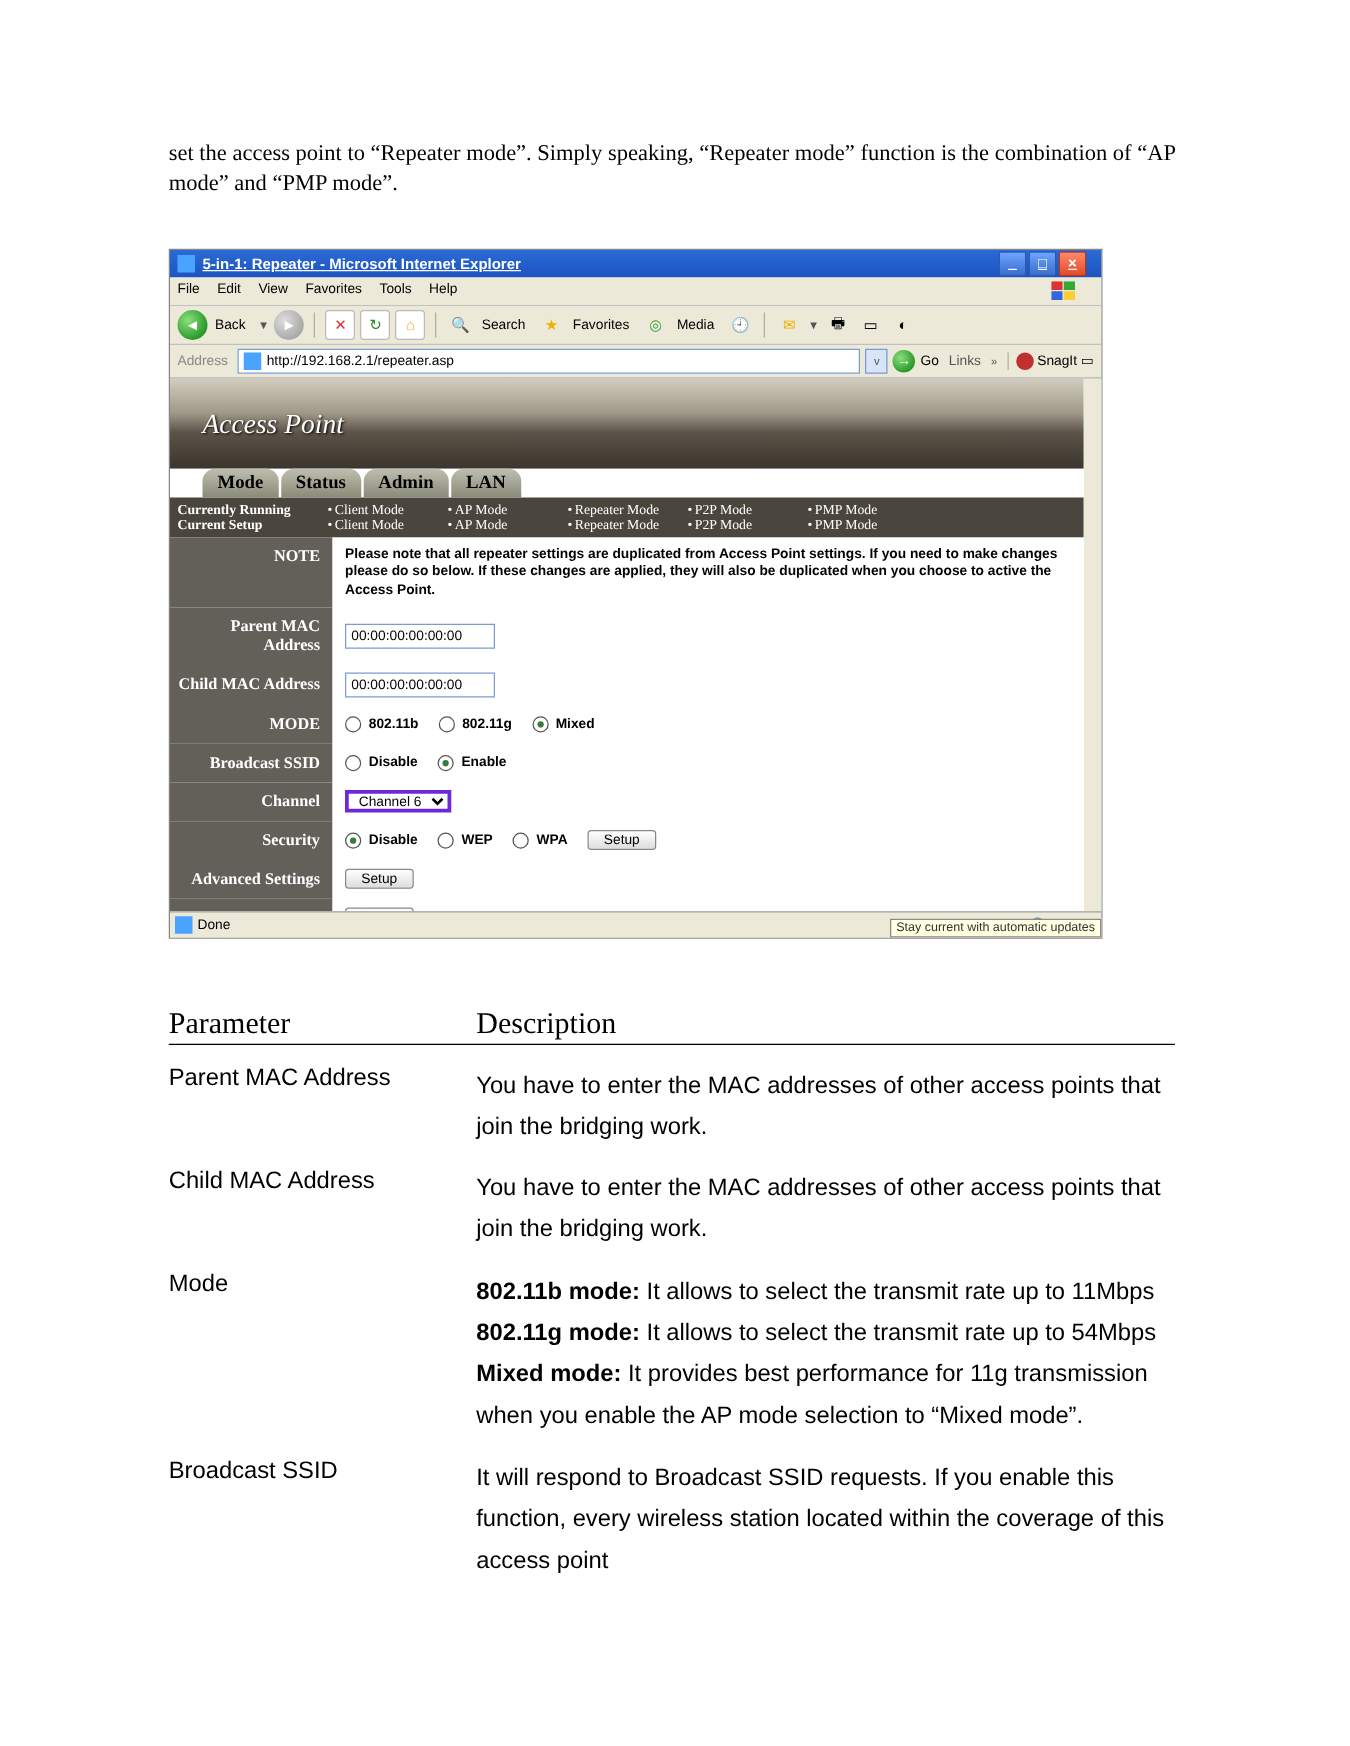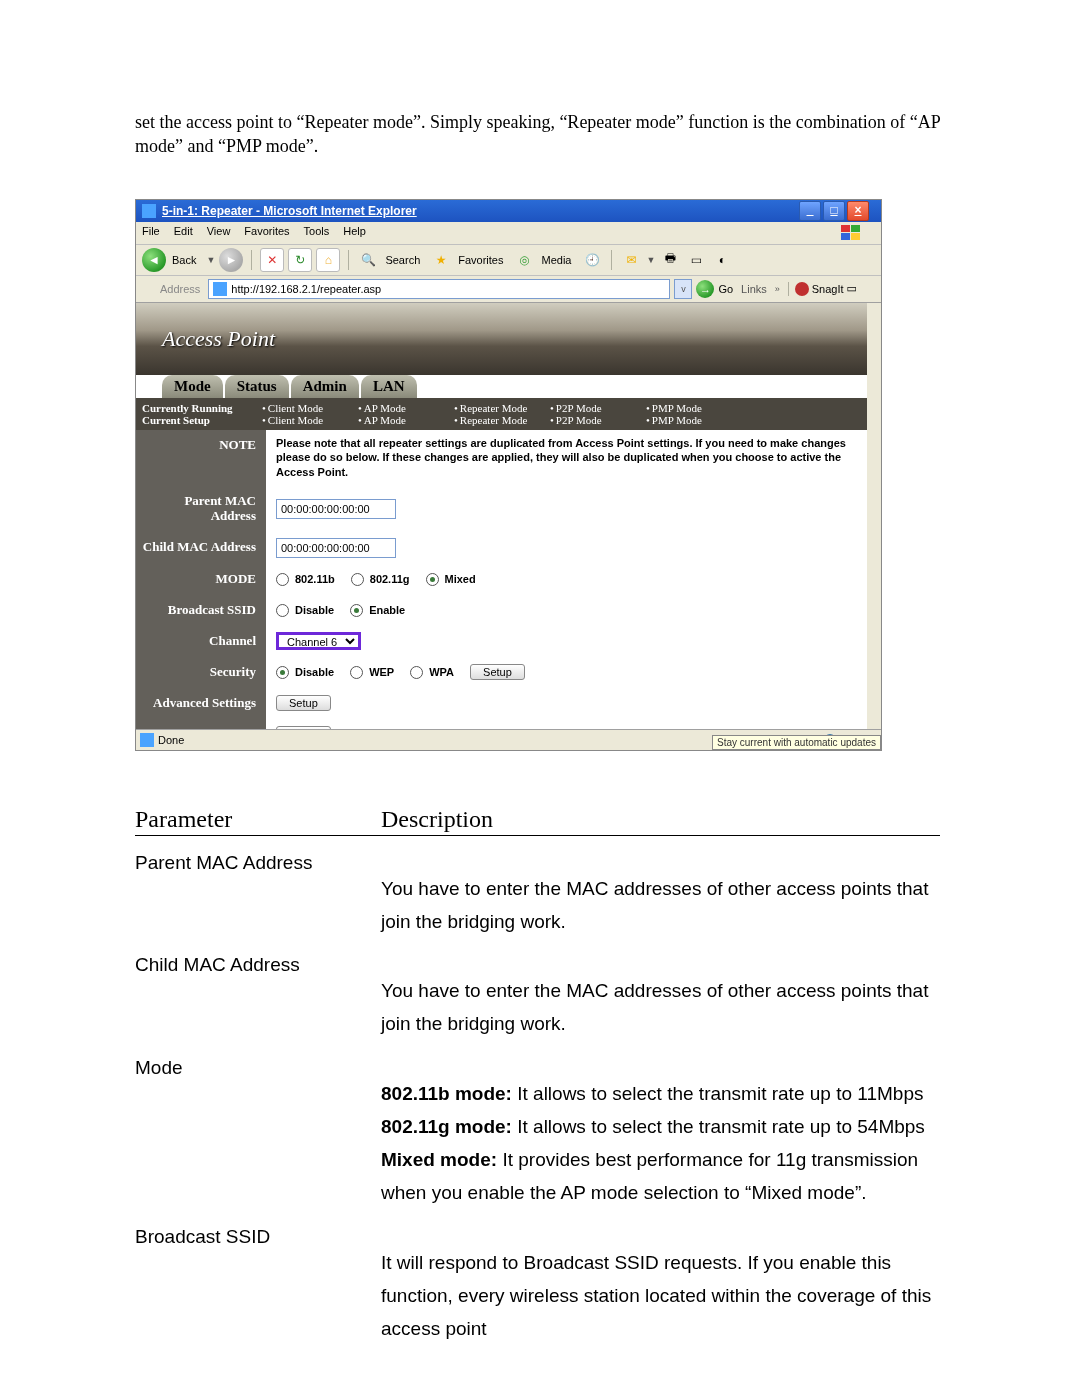--- a/index.html
+++ b/index.html
@@ -94,21 +94,21 @@
   .tb-sep { width:1px; height:20px; background:#b0b0a0; margin:0 4px; }
   .tb-fav { color:#f0b000; }
   .tb-media { color:#3aa03a; }
   .tb-hist { color:#5a8add; }
   .tb-mail { color:#f0b000; }
   
   .addressbar {
     display:flex;
     align-items:center;
     background:#ece9d8;
-    padding:3px 24px;
+    padding:3px 6px;
     border-bottom:1px solid #a0a0a0;
     gap:4px;
     font-size:11px;
   }
   .addr-label { color:#888; margin-right:4px; }
   .addr-field {
     flex:1;
     background:#fff;
     border:1px solid #7a9ccf;
     height:18px;
@@ -272,21 +272,20 @@
   .pr-left {
     width:246px;
     font-size:19px;
     color:#000;
   }
   .pr-right {
     flex:1;
     font-size:19px;
     color:#000;
     line-height:1.75;
-    margin-top:20px;
   }
   .pr-right b { font-weight:bold; }
 </style>
 </head>
 <body>
 
 <div class="page">
 
   <div class="intro">set the access point to “Repeater mode”. Simply speaking, “Repeater mode” function is the combination of “AP mode” and “PMP mode”.</div>
 

